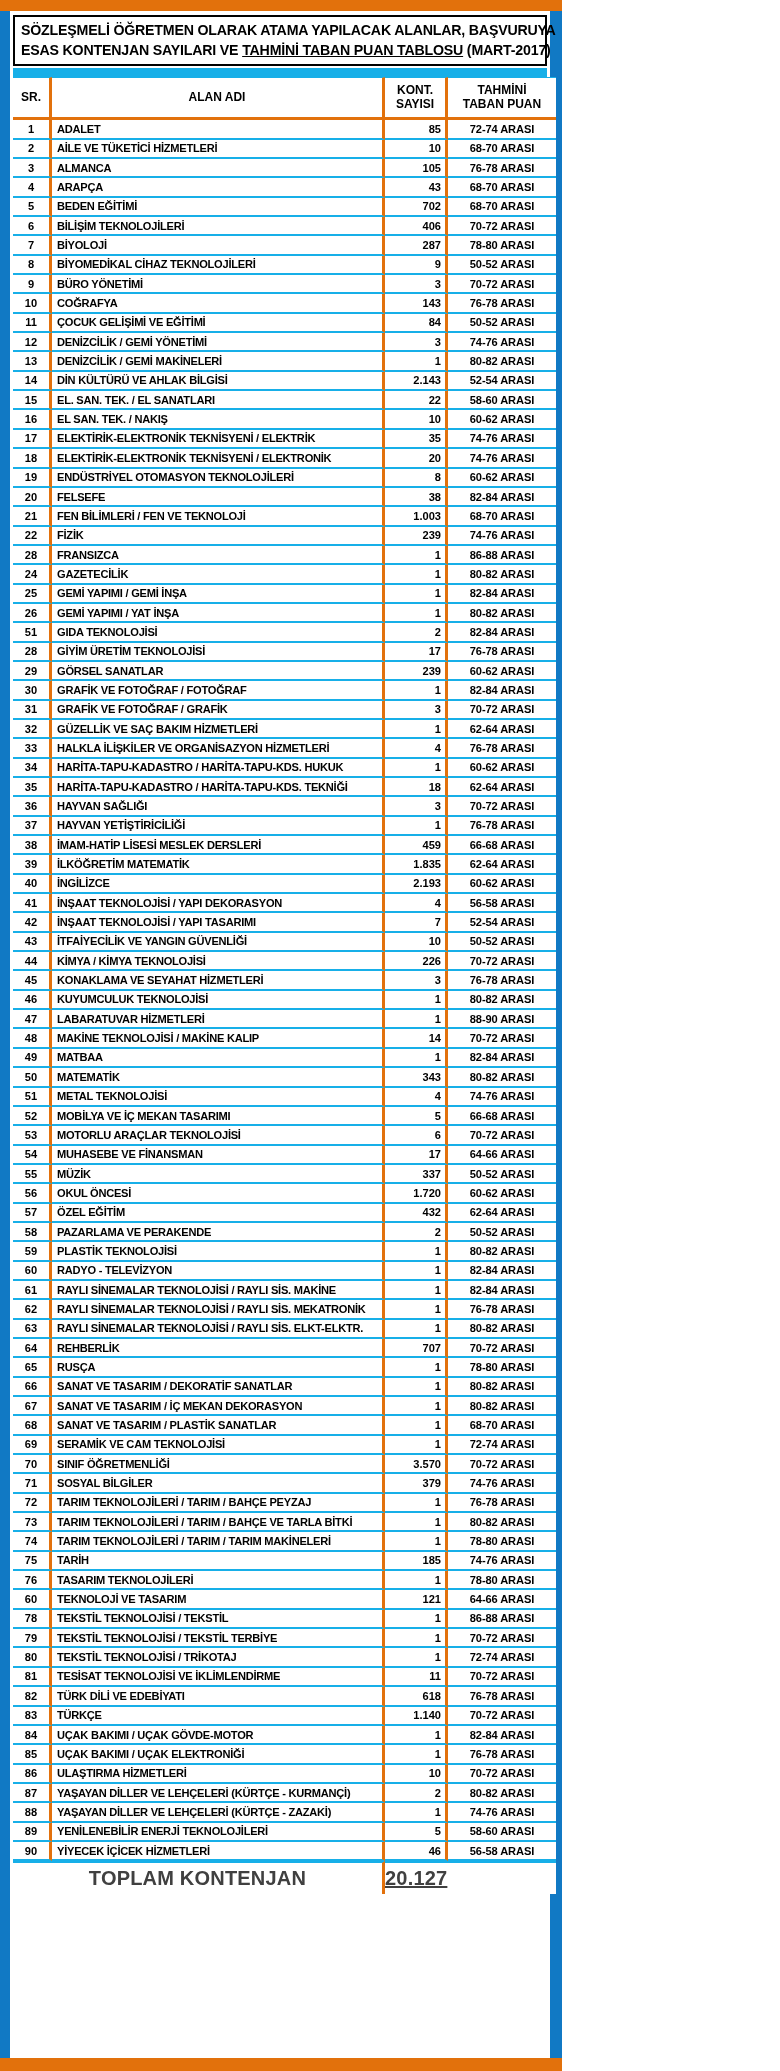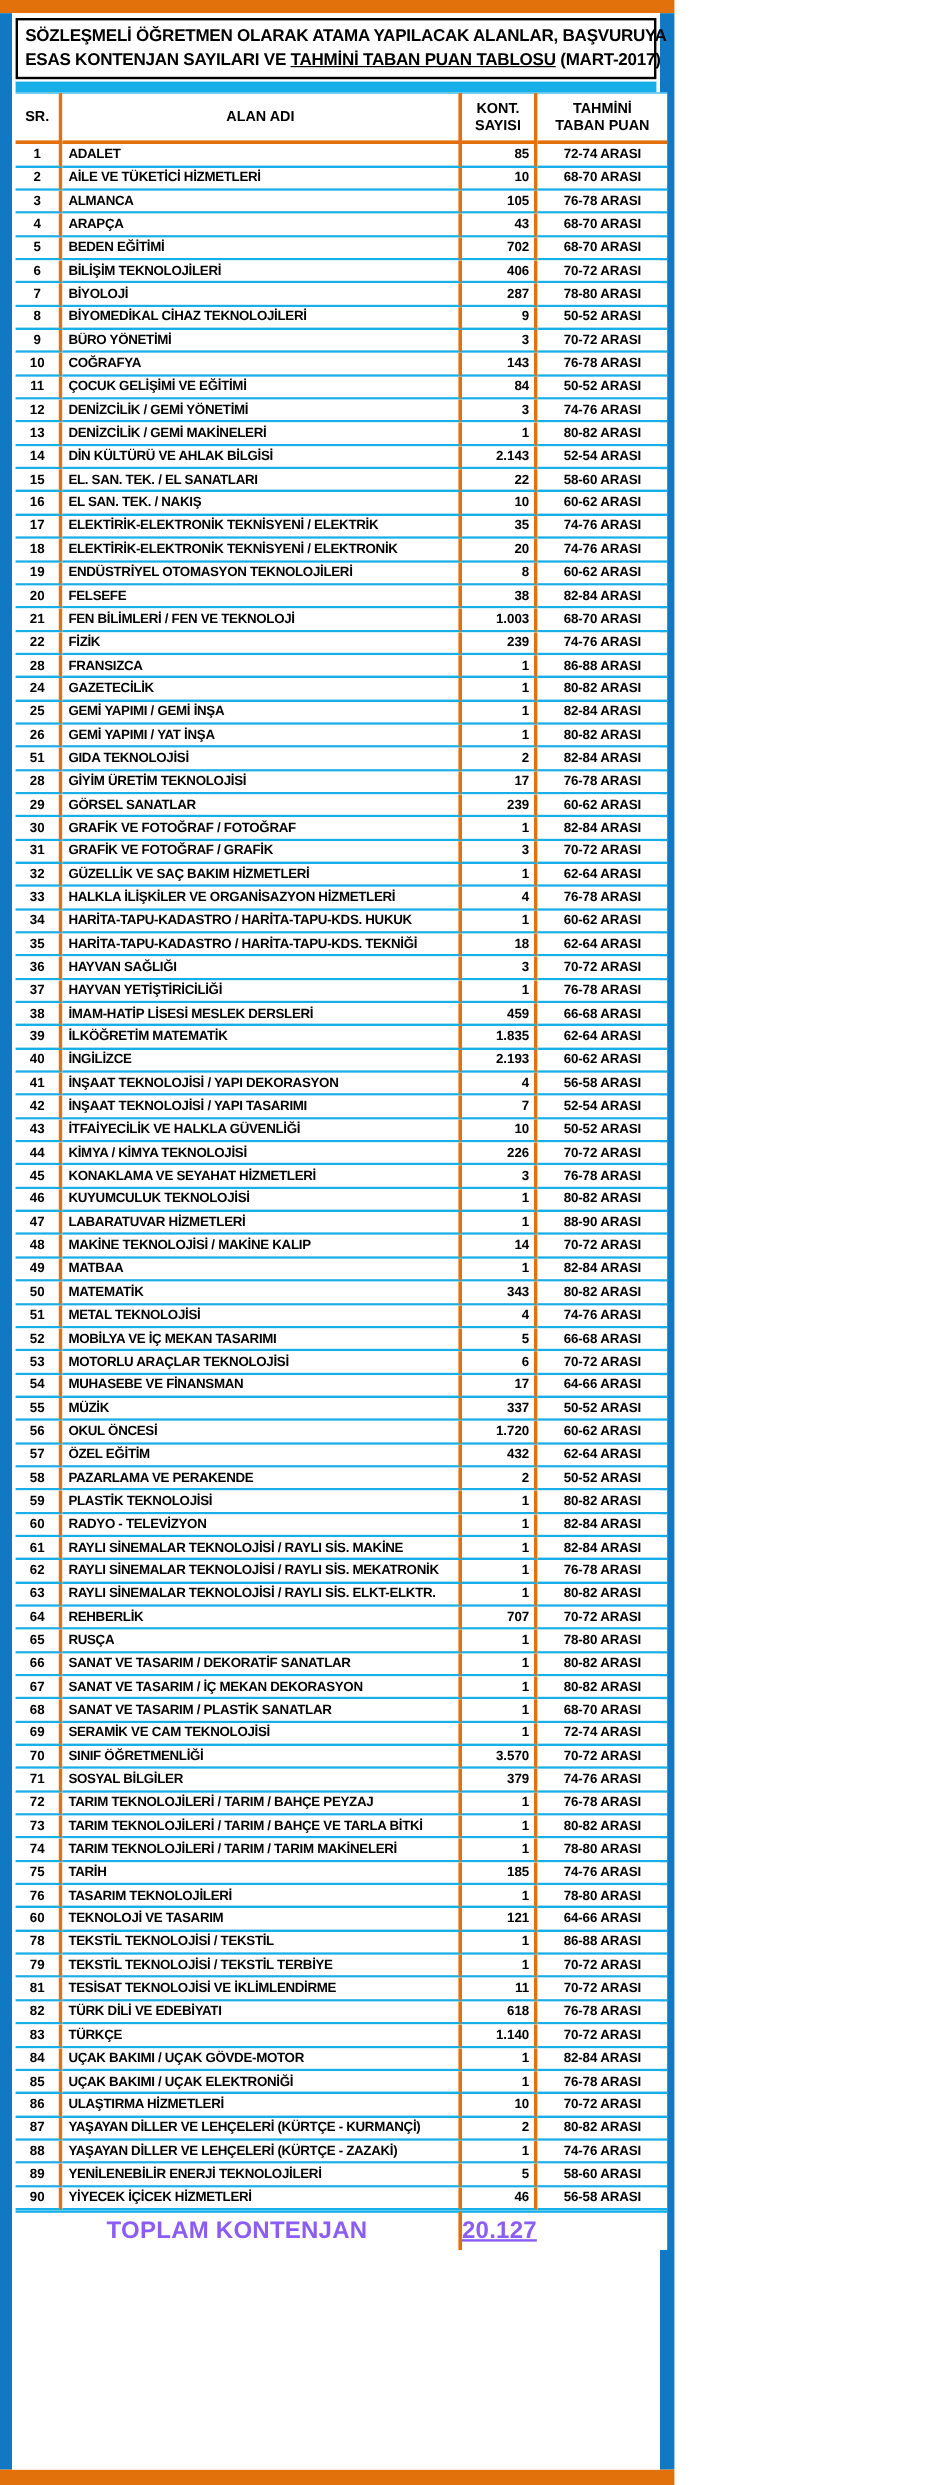--- a/index.html
+++ b/index.html
@@ -147,21 +147,21 @@
   }
   tbody tr.data-row:last-of-type td { border-bottom: 2px solid #17AFE8; }
 
   
   tr.total-row td {
     height: 31px;
     background: #ffffff;
     border-top: 2px solid #17AFE8;
     font-size: 20px;
     font-weight: bold;
-    color: #8b5cf6;
+    color: #404040;
   }
   td.total-label {
     text-align: center;
     border-right: 3px solid #E2710C;
     letter-spacing: 0.2px;
   }
   td.total-value {
     text-align: left;
     padding-left: 5px;
     letter-spacing: 0.2px;
@@ -450,21 +450,21 @@
             <td class="c-puan">56-58 ARASI</td>
           </tr>
           <tr class="data-row">
             <td class="c-sr">42</td>
             <td class="c-alan">İNŞAAT TEKNOLOJİSİ / YAPI TASARIMI</td>
             <td class="c-kont">7</td>
             <td class="c-puan">52-54 ARASI</td>
           </tr>
           <tr class="data-row">
             <td class="c-sr">43</td>
-            <td class="c-alan">İTFAİYECİLİK VE HALKLA GÜVENLİĞİ</td>
+            <td class="c-alan">İTFAİYECİLİK VE YANGIN GÜVENLİĞİ</td>
             <td class="c-kont">10</td>
             <td class="c-puan">50-52 ARASI</td>
           </tr>
           <tr class="data-row">
             <td class="c-sr">44</td>
             <td class="c-alan">KİMYA / KİMYA TEKNOLOJİSİ</td>
             <td class="c-kont">226</td>
             <td class="c-puan">70-72 ARASI</td>
           </tr>
           <tr class="data-row">
@@ -669,20 +669,26 @@
             <td class="c-sr">78</td>
             <td class="c-alan">TEKSTİL TEKNOLOJİSİ / TEKSTİL</td>
             <td class="c-kont">1</td>
             <td class="c-puan">86-88 ARASI</td>
           </tr>
           <tr class="data-row">
             <td class="c-sr">79</td>
             <td class="c-alan">TEKSTİL TEKNOLOJİSİ / TEKSTİL TERBİYE</td>
             <td class="c-kont">1</td>
             <td class="c-puan">70-72 ARASI</td>
+          </tr>
+          <tr class="data-row">
+            <td class="c-sr">80</td>
+            <td class="c-alan">TEKSTİL TEKNOLOJİSİ / TRİKOTAJ</td>
+            <td class="c-kont">1</td>
+            <td class="c-puan">72-74 ARASI</td>
           </tr>
           <tr class="data-row">
             <td class="c-sr">81</td>
             <td class="c-alan">TESİSAT TEKNOLOJİSİ VE İKLİMLENDİRME</td>
             <td class="c-kont">11</td>
             <td class="c-puan">70-72 ARASI</td>
           </tr>
           <tr class="data-row">
             <td class="c-sr">82</td>
             <td class="c-alan">TÜRK DİLİ VE EDEBİYATI</td>

